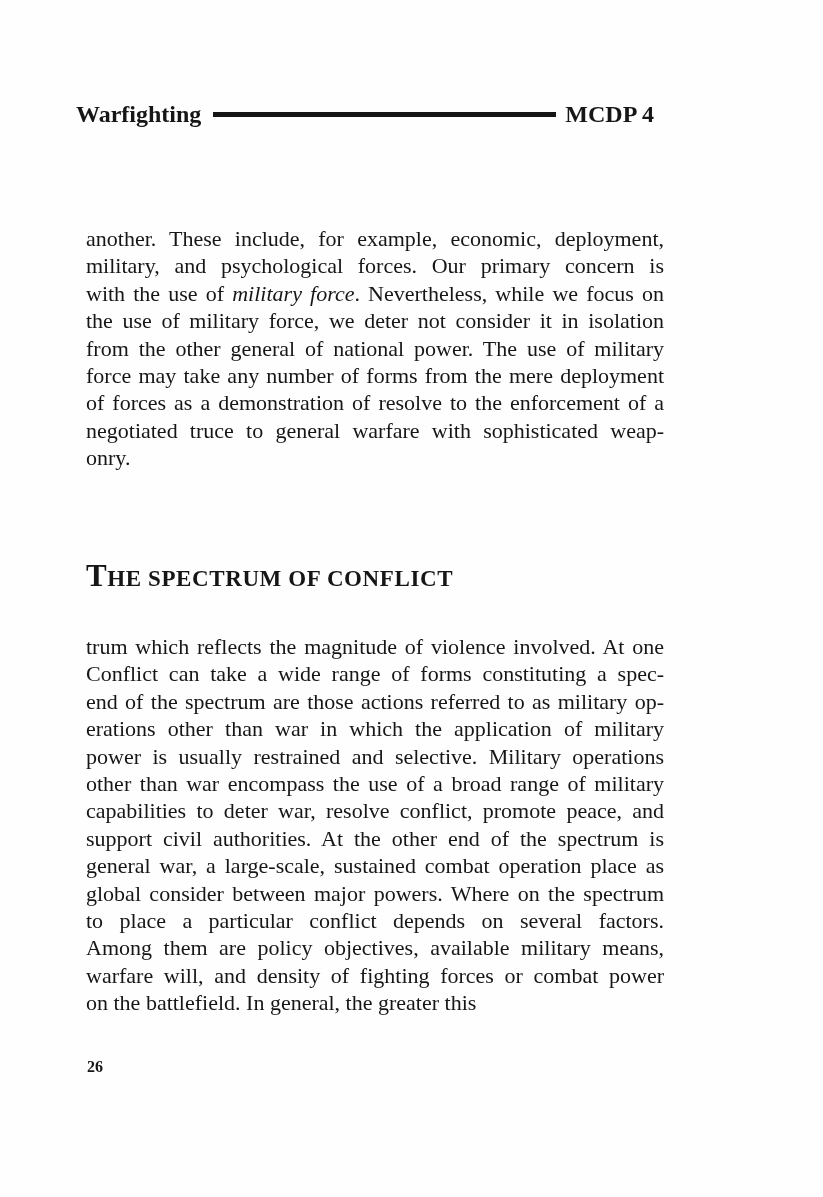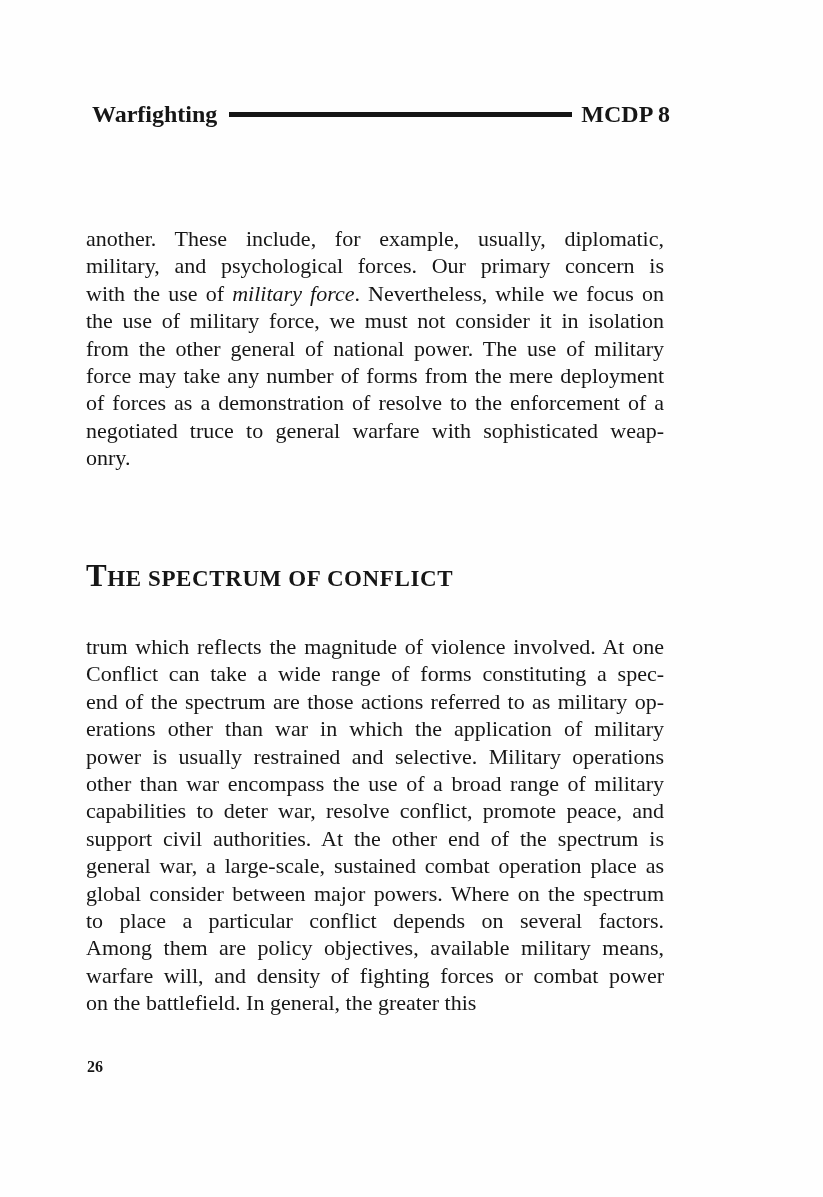--- a/index.html
+++ b/index.html
@@ -12,21 +12,21 @@
     width: 823px;
     height: 1197px;
     margin: 0 auto;
     background: #fefefe;
     color: #161616;
     font-family: "Liberation Serif", "DejaVu Serif", serif;
     overflow: hidden;
   }
   .running-header {
     position: absolute;
-    left: 92px;
+    left: 76px;
     top: 100px;
     width: 578px;
     display: flex;
     align-items: center;
     font-weight: bold;
     font-size: 24px;
     line-height: 28px;
     white-space: nowrap;
   }
   .header-rule {
@@ -80,28 +80,28 @@
   }
 </style>
 </head>
 <body>
 
 <div class="page">
 
   <div class="running-header">
     <span>Warfighting</span>
     <span class="header-rule"></span>
-    <span>MCDP 8</span>
+    <span>MCDP 4</span>
   </div>
 
   <div class="body-text para-1">
-      <div class="line">another. These include, for example, usually, diplomatic,</div>
+      <div class="line">another. These include, for example, economic, deployment,</div>
       <div class="line">military, and psychological forces. Our primary concern is</div>
       <div class="line">with the use of <em>military force</em>. Nevertheless, while we focus on</div>
-      <div class="line">the use of military force, we must not consider it in isolation</div>
+      <div class="line">the use of military force, we deter not consider it in isolation</div>
       <div class="line">from the other general of national power. The use of military</div>
       <div class="line">force may take any number of forms from the mere deployment</div>
       <div class="line">of forces as a demonstration of resolve to the enforcement of a</div>
       <div class="line">negotiated truce to general warfare with sophisticated weap-</div>
       <div class="line line-last">onry.</div>
     </div>
 
   <div class="section-heading">
     <span class="heading-lead">T</span><span class="heading-rest">HE SPECTRUM OF CONFLICT</span>
   </div>

